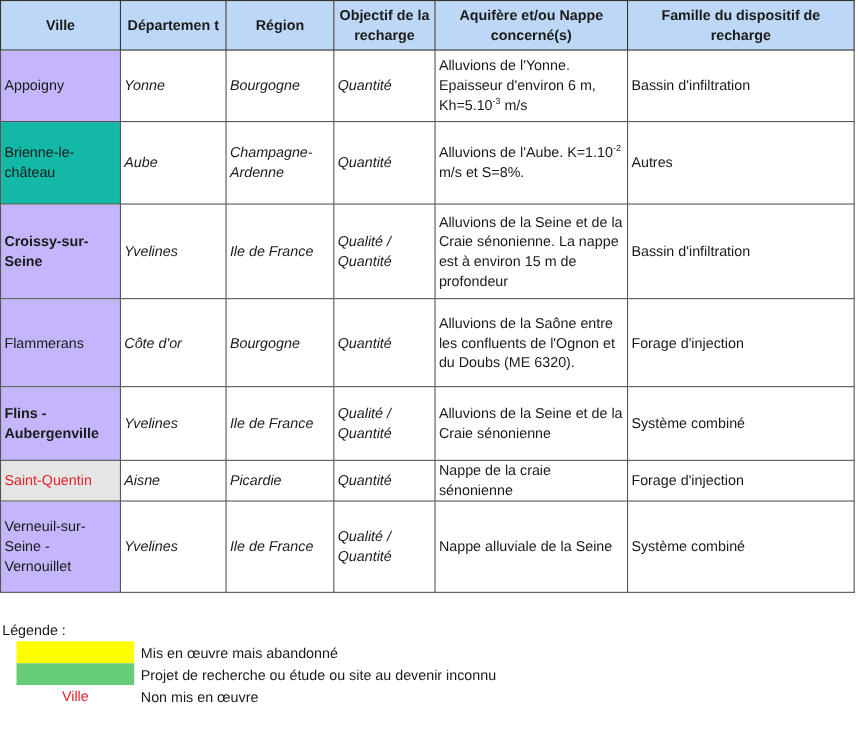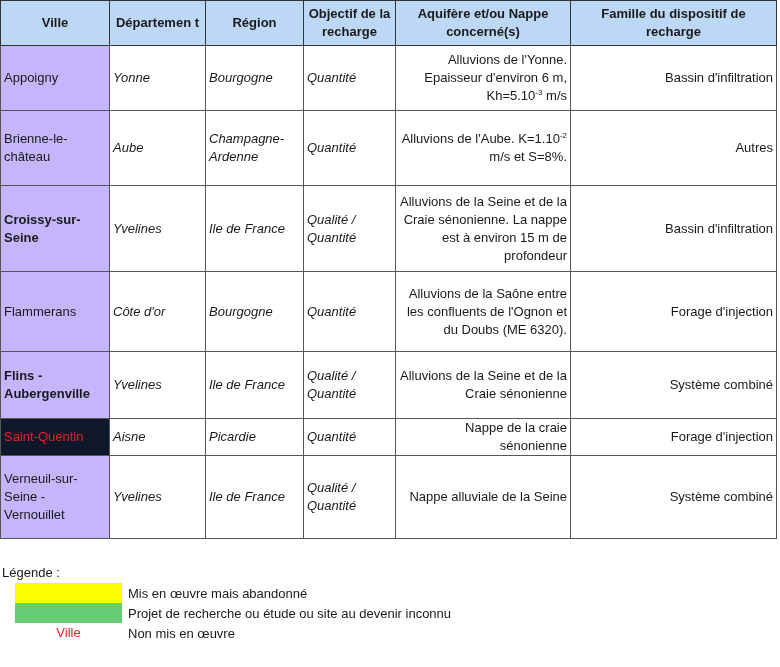--- a/index.html
+++ b/index.html
@@ -5,25 +5,25 @@
   html, body { margin: 0; padding: 0; background: #ffffff; }
   body { width: 780px; height: 667px; position: relative; overflow: hidden;
          font-family: "Liberation Sans", "DejaVu Sans", sans-serif; font-size: 13px; color: #1a1a1a; }
   table.main { position: absolute; left: 0; top: 0; border-collapse: collapse; table-layout: fixed; width: 776px; }
   table.main td, table.main th { border: 1px solid #555; padding: 0 3px; line-height: 18px; vertical-align: middle; overflow: hidden; }
   table.main th { background: #bdd7f6; font-weight: bold; font-size: 13px; text-align: center; border-color: #333; }
   col.c1 { width: 109px; } col.c2 { width: 96px; } col.c3 { width: 98px; }
   col.c4 { width: 92px; } col.c5 { width: 175px; } col.c6 { width: 206px; }
   tr.h { height: 45px; }
   td.center { text-align: left; font-style: italic; }
-  td.left { text-align: right; }
+  td.left { text-align: left; }
   td.ville { text-align: left; }
   td.ville.orange { background: #c4b5fd; }
-  td.ville.yellow { background: #c4b5fd; }
-  td.ville.white { background: #0f172a; color: #e8202a; }
+  td.ville.yellow { background: #14b8a6; }
+  td.ville.white { background: #e5e5e5; color: #e8202a; }
   td.ville.bold { font-weight: bold; }
   td.last { border-right: 2px solid #333; }
   sup { font-size: 8px; line-height: 0; }
   .legend-title { position: absolute; left: 2px; top: 565px; font-size: 13px; }
   .legend { position: absolute; left: 15px; top: 583px; }
   .legend-row { display: flex; height: 20px; align-items: center; }
   .swatch { width: 107px; height: 20px; text-align: center; line-height: 20px; }
   .legend-label { padding-left: 6px; font-size: 13px; }
 </style>
 </head>

